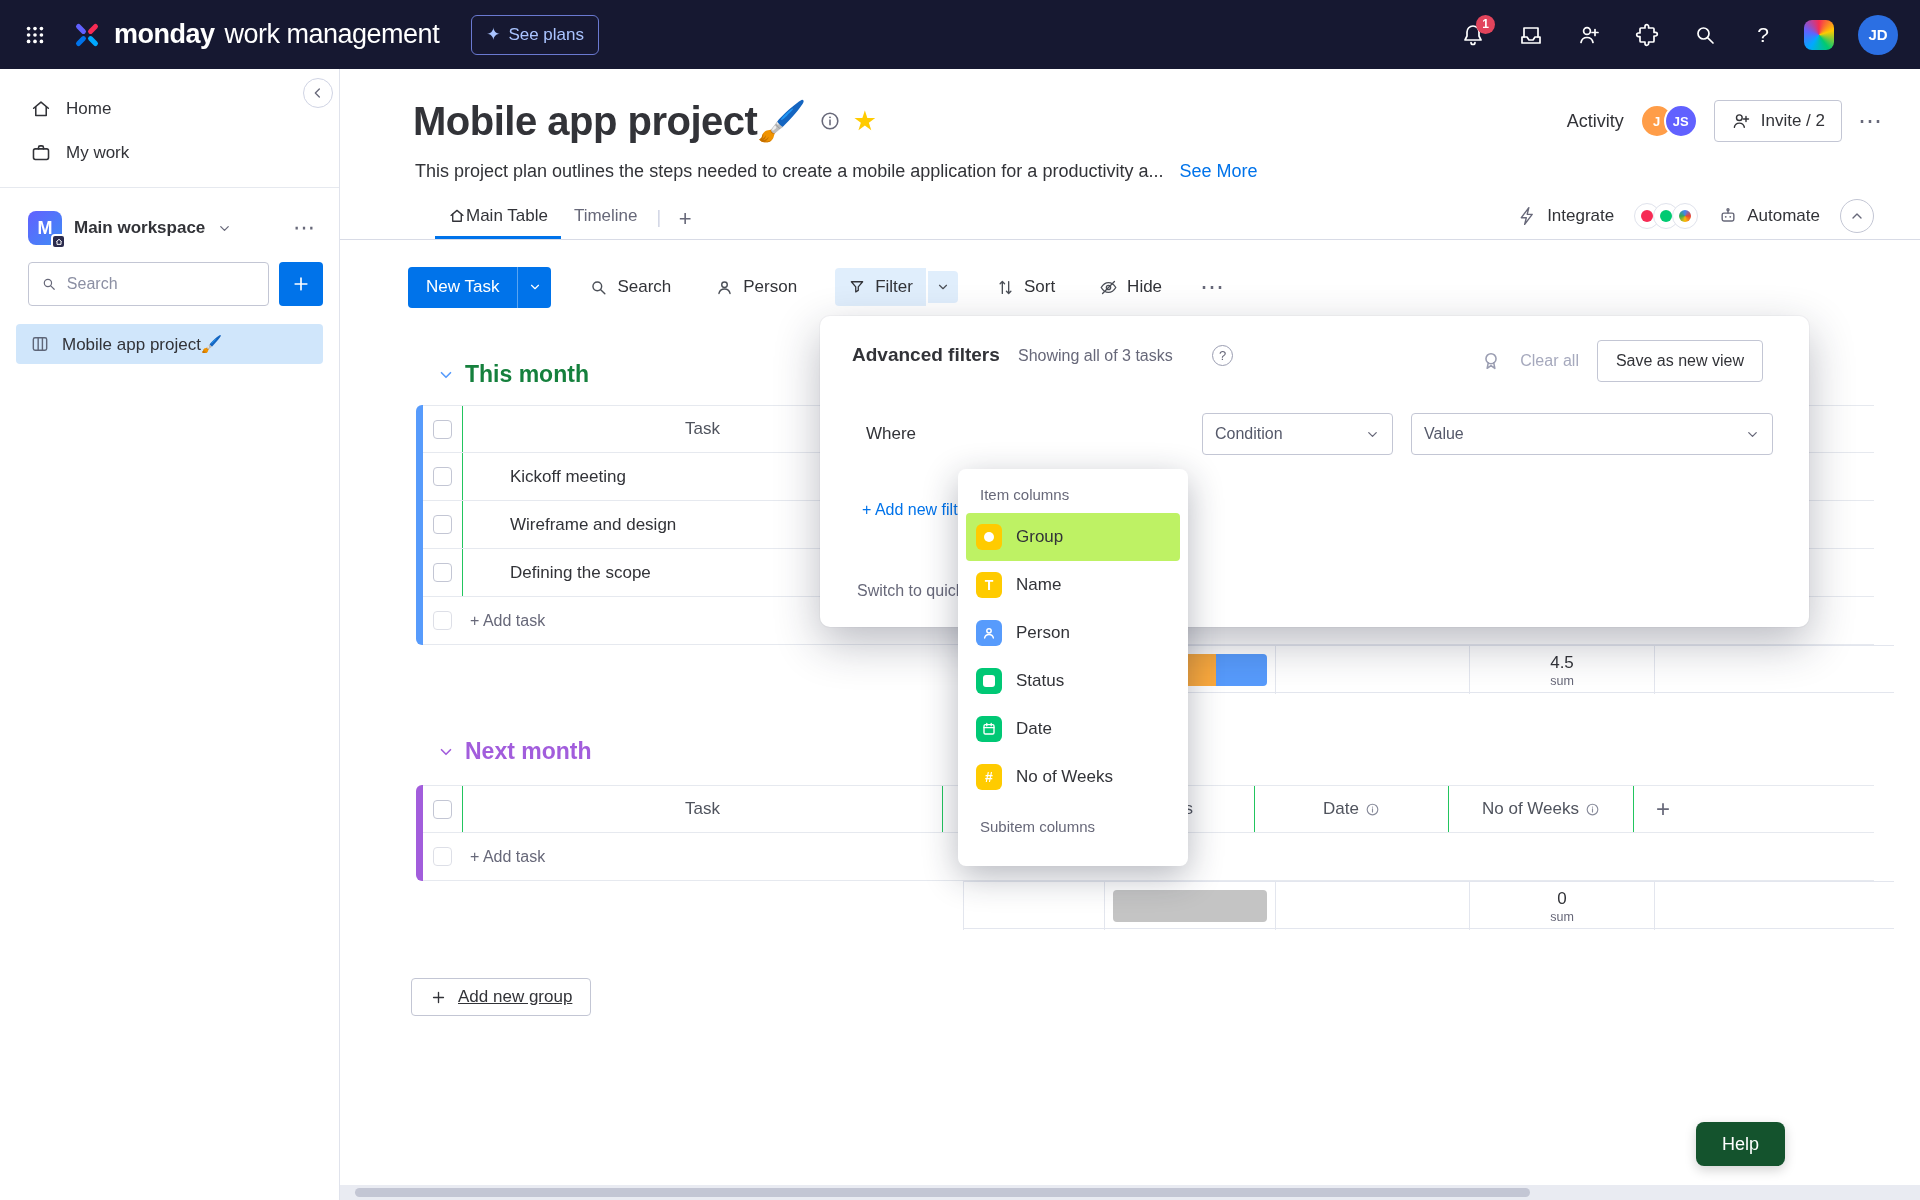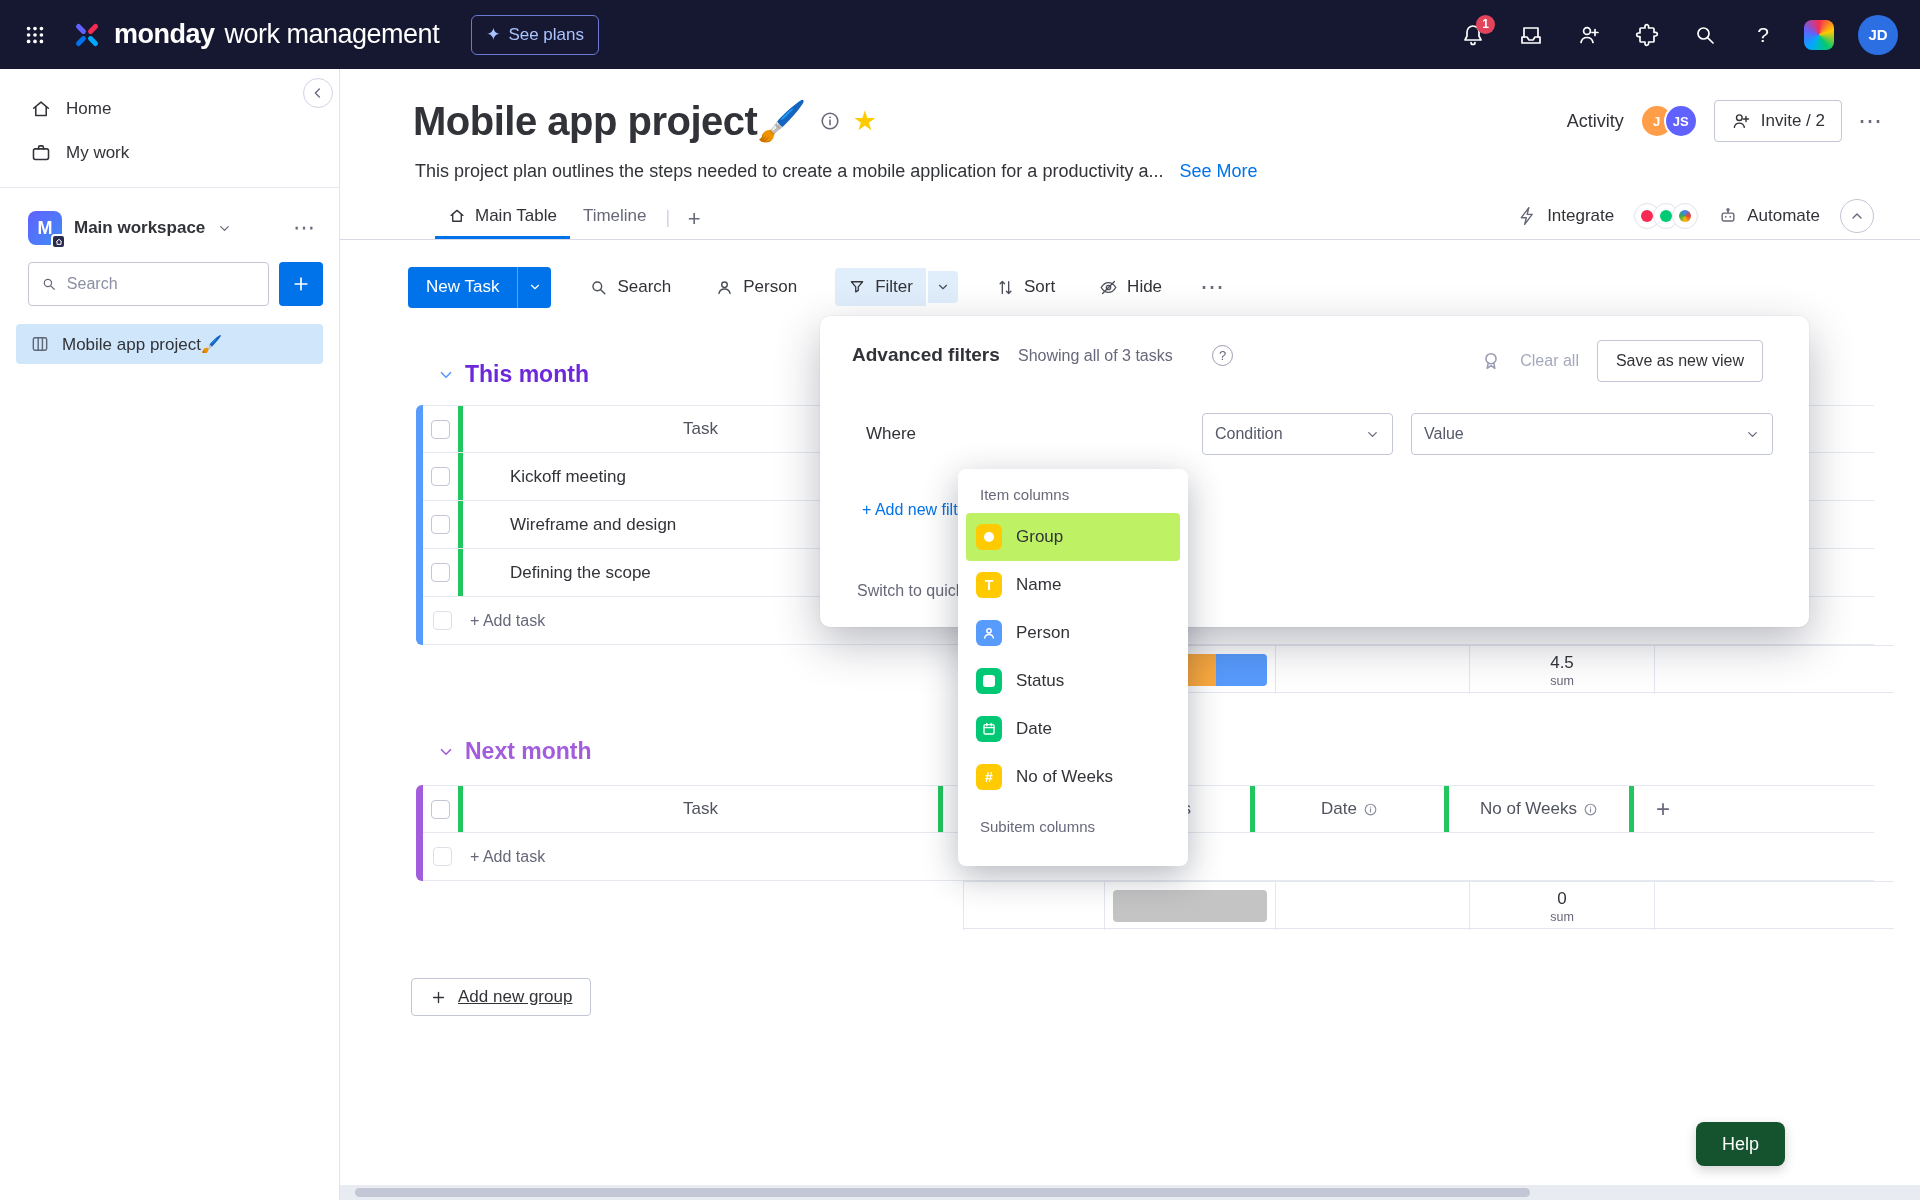--- a/index.html
+++ b/index.html
@@ -53,21 +53,21 @@
   .collab { display:flex; align-items:center; }
   .collab .cav { width:34px; height:34px; border-radius:50%; color:#fff; font-size:13px; font-weight:700; display:flex; align-items:center; justify-content:center; border:2px solid #fff; }
   .collab .cav + .cav { margin-left:-10px; }
   .invite-btn { display:flex; align-items:center; gap:10px; height:42px; padding:0 16px; border:1px solid #c3c6d4; border-radius:4px; background:#fff; font-size:17px; color:#323338; cursor:pointer; font-family:inherit; }
   .dots-btn { background:none; border:none; font-size:24px; color:#676879; cursor:pointer; line-height:1; }
 
   .desc-row { top:92px; left:75px; display:flex; align-items:center; gap:16px; font-size:18px; }
   .see-more { color:#0073ea; cursor:pointer; }
 
   .tabs-row { top:127px; left:0; right:0; height:44px; border-bottom:1px solid #d8dbe6; display:flex; align-items:flex-end; padding-left:95px; }
-  .tab { display:flex; align-items:center; gap:9px; height:43px; padding:0 13px; font-size:17px; color:#676879; cursor:pointer; border-bottom:3px solid transparent; }
+  .tab { display:flex; align-items:center; height:43px; padding:0 13px; font-size:17px; color:#676879; cursor:pointer; border-bottom:3px solid transparent; }
   .tab.active { color:#323338; border-bottom-color:#0073ea; }
   .tab.active svg { color:#323338; }
   .tab-sep { color:#d0d4e4; align-self:center; margin:0 6px; font-size:18px; }
   .tab-add { width:36px; height:40px; background:none; border:none; color:#676879; font-size:22px; cursor:pointer; }
   .tabs-right { top:130px; right:46px; display:flex; align-items:center; gap:20px; }
   .tr-item { display:flex; align-items:center; gap:9px; font-size:17px; color:#323338; cursor:pointer; }
   .tr-item svg { color:#676879; }
   .app-circles { display:flex; }
   .app-c { width:26px; height:26px; border-radius:50%; background:#fff; border:1px solid #e0e3ec; display:flex; align-items:center; justify-content:center; }
   .app-c + .app-c { margin-left:-7px; }
@@ -84,21 +84,21 @@
   .filter-main { display:flex; align-items:center; gap:9px; font-size:17px; color:#323338; background:rgba(0,115,234,.12); border-radius:4px 0 0 4px; padding:9px 13px; }
   .filter-caret { background:rgba(0,115,234,.12); border-radius:0 4px 4px 0; padding:9px 8px; margin-left:2px; color:#4b4f57; display:flex; align-items:center; }
 
   
   .group-head { display:flex; align-items:center; gap:10px; cursor:pointer; }
   .group-title { font-size:23px; font-weight:600; }
   .gtable { background:#fff; }
   .gbar { position:absolute; left:0; top:0; bottom:0; width:7px; border-radius:6px 0 0 6px; }
   .trow { display:grid; grid-template-columns:40px 480px 141px 171px 194px 185px 240px; height:48px; margin-left:7px; border-bottom:1px solid #e6e9ef; background:#fff; }
   .trow.head { border-top:1px solid #e6e9ef; }
-  .cell { display:flex; align-items:center; border-right:5px solid #22c55e; }
+  .cell { display:flex; align-items:center; border-right:1px solid #22c55e; }
   .cell.last { border-right:none; }
   .c-cb { justify-content:center; }
   .c-name-h, .c-mid { justify-content:center; color:#50545e; font-size:17px; gap:6px; }
   .c-name { padding-left:47px; font-size:17px; color:#323338; cursor:pointer; }
   .c-plus { border-right:none; padding-left:22px; color:#676879; font-size:24px; cursor:pointer; }
   .cb { width:19px; height:19px; border:1.5px solid #c3c6d4; border-radius:4px; background:#fff; cursor:pointer; flex:0 0 auto; }
   .addrow { display:flex; align-items:center; height:48px; margin-left:7px; border-bottom:1px solid #e6e9ef; }
   .addrow .cb { margin-left:10px; opacity:.55; }
   .addtask-label { margin-left:18px; color:#676879; font-size:16px; cursor:pointer; }
   .sumrow { display:grid; grid-template-columns:141px 171px 194px 185px 240px; height:48px; border-top:1px solid #e3e6ee; border-bottom:1px solid #e3e6ee;margin-left:20px; }
@@ -421,21 +421,21 @@
           </svg>
         <span>Hide</span>
       </button>
       <button class="dots-btn">⋯</button>
     </div>
 
     <div class="group-head" style="top:292px; left:97px;">
       <svg width="18" height="18" viewBox="0 0 24 24" fill="none" stroke="currentColor" stroke-width="2.2" stroke-linecap="round" stroke-linejoin="round" style="color: rgb(87, 155, 252);">
           <path d="m6 9 6 6 6-6"></path>
         </svg>
-      <span class="group-title" style="color: #6d28d9;">This month</span>
+      <span class="group-title" style="color: #15803d;">This month</span>
     </div>
 
     <div class="gtable" style="top:336px; left:76px; width:1458px; height:240px;">
       <span class="gbar" style="background: rgb(87, 155, 252);"></span>
       <div class="trow head">
         <div class="cell c-cb">
             <span class="cb"></span>
           </div>
         <div class="cell c-name-h">
             <span>Task</span>

